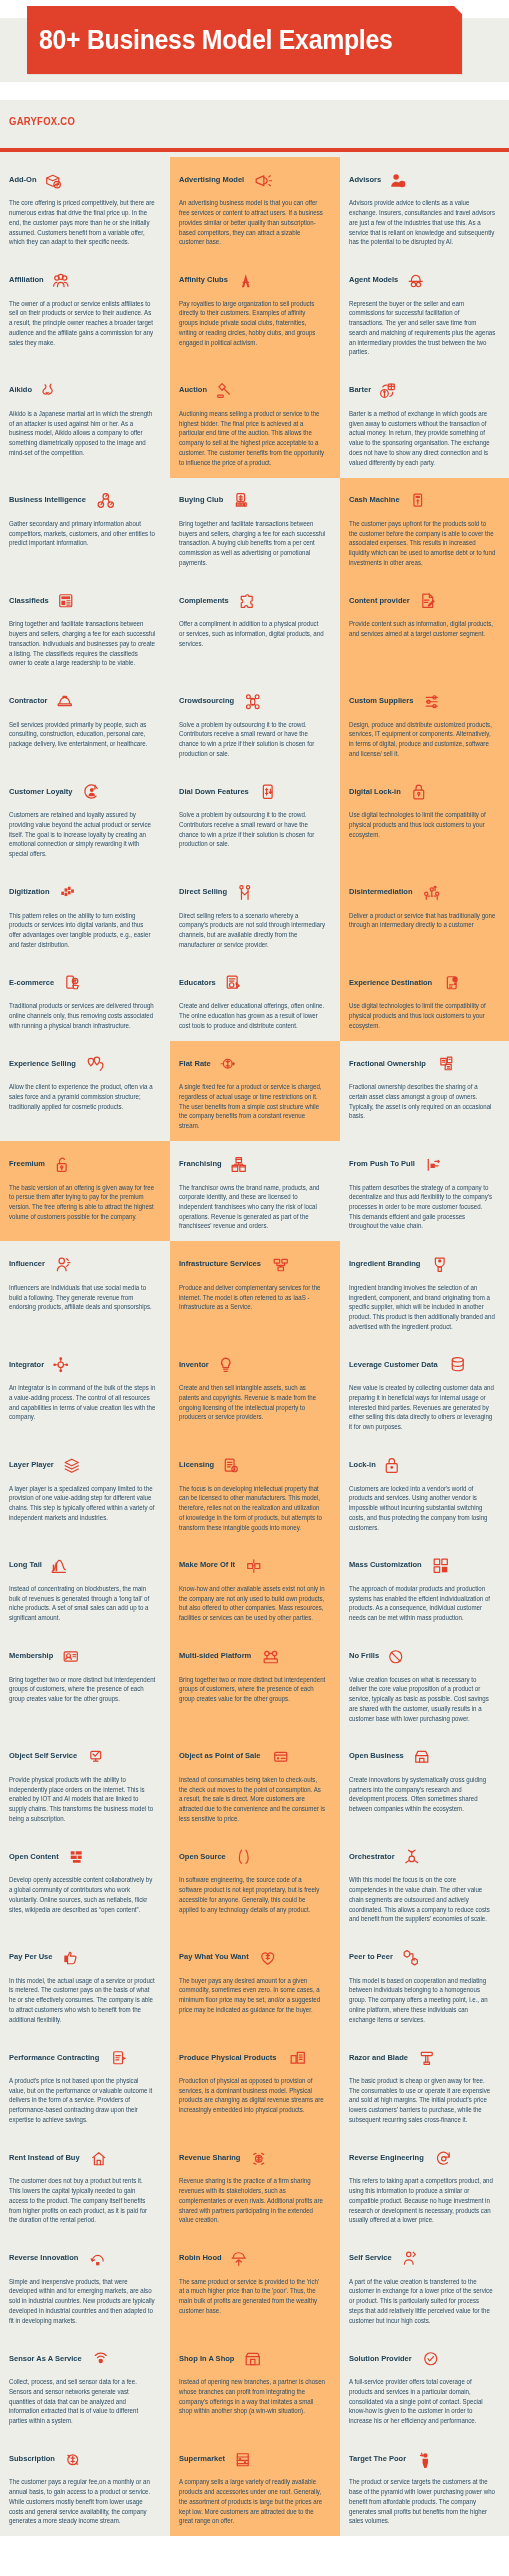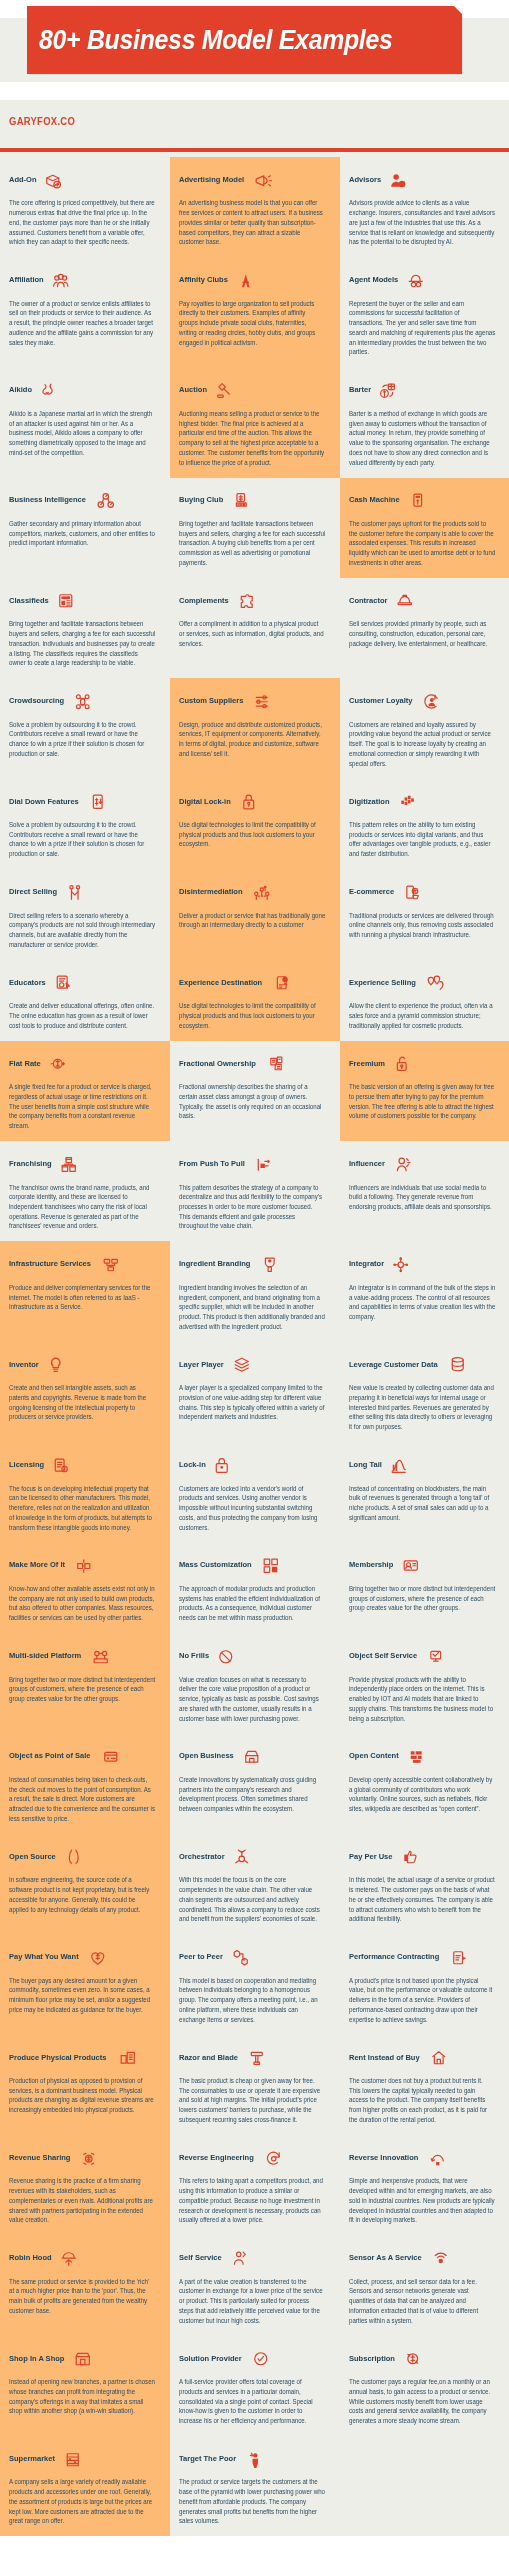--- a/index.html
+++ b/index.html
@@ -18,21 +18,20 @@
     width: 510px;
     position: relative;
     background: #eceee7;
   }
 
   
   .header-zone {
     position: relative;
     height: 100px;
     background: #ffffff;
-    font-style: italic;
   }
   .header-band {
     position: absolute;
     left: 0; right: 0;
     top: 18px;
     height: 64px;
     background: #eceee7;
   }
   .title-block {
     position: absolute;
@@ -334,20 +333,34 @@
         <div class="cell-head">
           <div class="cell-title">Complements</div>
           <span class="cell-icon">
             <svg viewBox="0 0 32 32" xmlns="http://www.w3.org/2000/svg">
               <path stroke="currentColor" fill="none" stroke-width="2.2" stroke-linecap="round" stroke-linejoin="round" d="M6 8h8a3 3 0 116 0h6v8a3 3 0 100 6v6h-8a3 3 0 10-6 0H6v-8a3 3 0 100-6z"></path>
             </svg>
           </span>
         </div>
         <div class="cell-body">Offer a compliment in addition to a physical product or services, such as information, digital products, and services.</div>
       </div>
+      <div class="cell alt">
+        <div class="cell-head">
+          <div class="cell-title">Content provider</div>
+          <span class="cell-icon">
+            <svg viewBox="0 0 32 32" xmlns="http://www.w3.org/2000/svg">
+              <path stroke="currentColor" fill="none" stroke-width="2.2" stroke-linecap="round" stroke-linejoin="round" d="M7 4h12l6 6v18H7z"></path>
+              <path stroke="currentColor" fill="none" stroke-width="2.2" stroke-linecap="round" stroke-linejoin="round" d="M19 4v6h6"></path>
+              <path stroke="currentColor" fill="none" stroke-width="2.2" stroke-linecap="round" stroke-linejoin="round" d="M10 15h8M10 19h6"></path>
+              <path fill="currentColor" d="M26 14l3 3-9 9-4 1 1-4z"></path>
+            </svg>
+          </span>
+        </div>
+        <div class="cell-body">Provide content such as information, digital products, and services aimed at a target customer segment.</div>
+      </div>
       <div class="cell">
         <div class="cell-head">
           <div class="cell-title">Contractor</div>
           <span class="cell-icon">
             <svg viewBox="0 0 32 32" xmlns="http://www.w3.org/2000/svg">
               <path stroke="currentColor" fill="none" stroke-width="2.2" stroke-linecap="round" stroke-linejoin="round" d="M7 19c0-6 4-11 9-11s9 5 9 11"></path>
               <path stroke="currentColor" fill="none" stroke-width="2.2" stroke-linecap="round" stroke-linejoin="round" d="M4 20h24v3H4z"></path>
               <path stroke="currentColor" fill="none" stroke-width="2.2" stroke-linecap="round" stroke-linejoin="round" d="M13 9v-3h6v3"></path>
             </svg>
           </span>
@@ -663,43 +676,43 @@
             <svg viewBox="0 0 32 32" xmlns="http://www.w3.org/2000/svg">
               <path stroke="currentColor" fill="none" stroke-width="2.2" stroke-linecap="round" stroke-linejoin="round" d="M16 4a8 8 0 00-5 14v3h10v-3a8 8 0 00-5-14z"></path>
               <path stroke="currentColor" fill="none" stroke-width="2.2" stroke-linecap="round" stroke-linejoin="round" d="M12 24h8M13 28h6"></path>
             </svg>
           </span>
         </div>
         <div class="cell-body">Create and then sell intangible assets, such as patents and copyrights. Revenue is made from the ongoing licensing of the intellectual property to producers or service providers.</div>
       </div>
       <div class="cell">
         <div class="cell-head">
+          <div class="cell-title">Leverage Customer Data</div>
+          <span class="cell-icon">
+            <svg viewBox="0 0 32 32" xmlns="http://www.w3.org/2000/svg">
+              <ellipse cx="16" cy="7" rx="10" ry="4" stroke="currentColor" fill="none" stroke-width="2.2" stroke-linecap="round" stroke-linejoin="round"></ellipse>
+              <path stroke="currentColor" fill="none" stroke-width="2.2" stroke-linecap="round" stroke-linejoin="round" d="M6 7v8c0 2 4 4 10 4s10-2 10-4V7"></path>
+              <path stroke="currentColor" fill="none" stroke-width="2.2" stroke-linecap="round" stroke-linejoin="round" d="M6 15v8c0 2 4 4 10 4s10-2 10-4v-8"></path>
+            </svg>
+          </span>
+        </div>
+        <div class="cell-body">New value is created by collecting customer data and preparing it in beneficial ways for internal usage or interested third parties. Revenues are generated by either selling this data directly to others or leveraging it for own purposes.</div>
+      </div>
+      <div class="cell">
+        <div class="cell-head">
           <div class="cell-title">Layer Player</div>
           <span class="cell-icon">
             <svg viewBox="0 0 32 32" xmlns="http://www.w3.org/2000/svg">
               <path stroke="currentColor" fill="none" stroke-width="2.2" stroke-linecap="round" stroke-linejoin="round" d="M16 4l12 6-12 6-12-6z"></path>
               <path stroke="currentColor" fill="none" stroke-width="2.2" stroke-linecap="round" stroke-linejoin="round" d="M4 16l12 6 12-6"></path>
               <path stroke="currentColor" fill="none" stroke-width="2.2" stroke-linecap="round" stroke-linejoin="round" d="M4 22l12 6 12-6"></path>
             </svg>
           </span>
         </div>
         <div class="cell-body">A layer player is a specialized company limited to the provision of one value-adding step for different value chains. This step is typically offered within a variety of independent markets and industries.</div>
-      </div>
-      <div class="cell">
-        <div class="cell-head">
-          <div class="cell-title">Leverage Customer Data</div>
-          <span class="cell-icon">
-            <svg viewBox="0 0 32 32" xmlns="http://www.w3.org/2000/svg">
-              <ellipse cx="16" cy="7" rx="10" ry="4" stroke="currentColor" fill="none" stroke-width="2.2" stroke-linecap="round" stroke-linejoin="round"></ellipse>
-              <path stroke="currentColor" fill="none" stroke-width="2.2" stroke-linecap="round" stroke-linejoin="round" d="M6 7v8c0 2 4 4 10 4s10-2 10-4V7"></path>
-              <path stroke="currentColor" fill="none" stroke-width="2.2" stroke-linecap="round" stroke-linejoin="round" d="M6 15v8c0 2 4 4 10 4s10-2 10-4v-8"></path>
-            </svg>
-          </span>
-        </div>
-        <div class="cell-body">New value is created by collecting customer data and preparing it in beneficial ways for internal usage or interested third parties. Revenues are generated by either selling this data directly to others or leveraging it for own purposes.</div>
       </div>
       <div class="cell alt">
         <div class="cell-head">
           <div class="cell-title">Licensing</div>
           <span class="cell-icon">
             <svg viewBox="0 0 32 32" xmlns="http://www.w3.org/2000/svg">
               <rect x="6" y="4" width="16" height="22" rx="2" stroke="currentColor" fill="none" stroke-width="2.2" stroke-linecap="round" stroke-linejoin="round"></rect>
               <path stroke="currentColor" fill="none" stroke-width="2.2" stroke-linecap="round" stroke-linejoin="round" d="M10 10h8M10 14h8M10 18h5"></path>
               <circle cx="23" cy="22" r="5" stroke="currentColor" fill="none" stroke-width="2.2" stroke-linecap="round" stroke-linejoin="round"></circle>
               <path stroke="currentColor" fill="none" stroke-width="2.2" stroke-linecap="round" stroke-linejoin="round" d="M23 20v4"></path>

